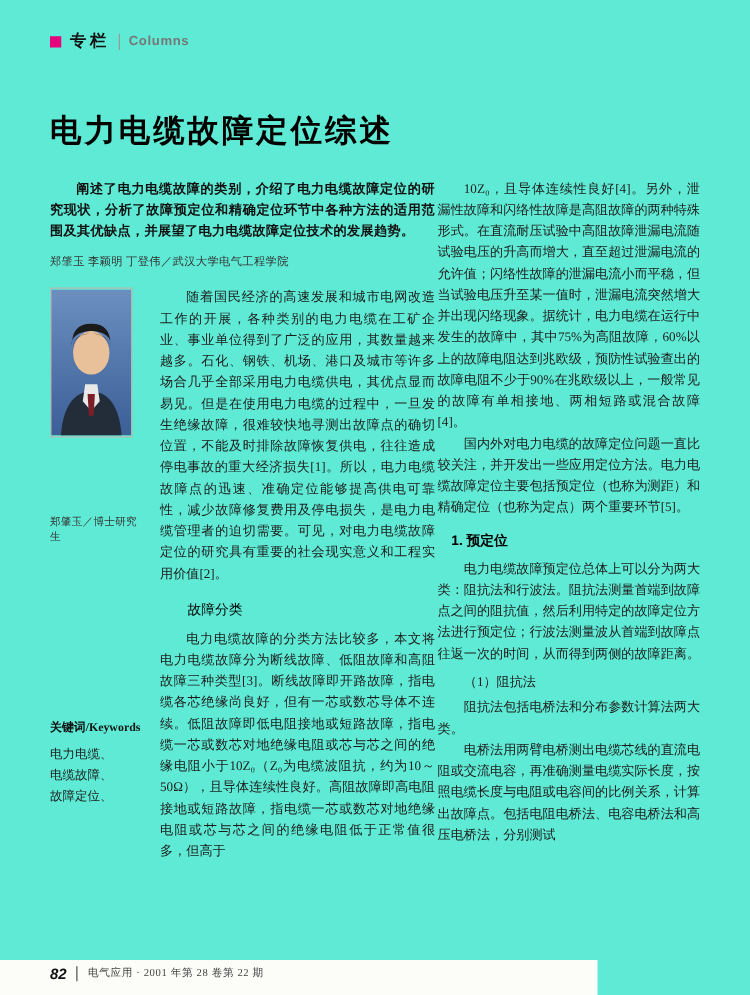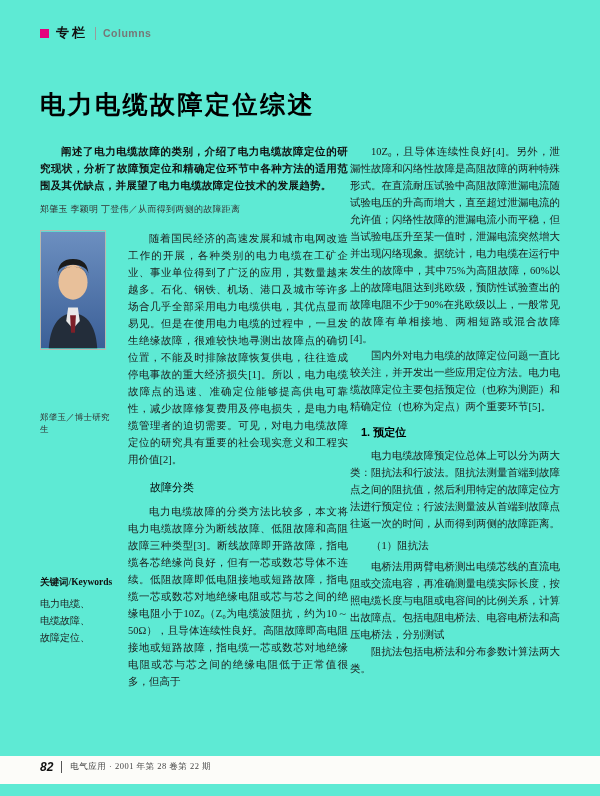--- a/index.html
+++ b/index.html
@@ -43,21 +43,21 @@
   .h-section{
     font-family:"Liberation Sans","DejaVu Sans",sans-serif;font-weight:normal;
     font-size:11px;margin:12px 0 8px 0;text-indent:2em;color:#000;
   }
   .h-num{
     font-family:"Liberation Sans","DejaVu Sans",sans-serif;font-weight:bold;
     font-size:11px;margin:10px 0 7px 0;text-indent:1em;color:#000;
   }
   .h-sub{font-size:10.5px;font-weight:normal;margin:7px 0 5px 0;text-indent:2em;color:#1c1c1c;}
   .footer{
-    position:absolute;left:0;bottom:12px;width:600px;height:28px;background:#fcfcf9;
+    position:absolute;left:0;bottom:0;width:478px;height:28px;background:#fcfcf9;
     display:flex;align-items:center;gap:8px;padding:0 0 6px 40px;box-sizing:border-box;z-index:2;
   }
   .pgnum{font-family:"Liberation Sans","DejaVu Sans",sans-serif;font-weight:bold;font-style:italic;font-size:12px;color:#111;}
   .fdiv{width:1px;height:12px;background:#555;display:inline-block;}
   .journal{font-size:8.5px;color:#444;letter-spacing:0.5px;}
 </style>
 </head>
 <body>
 
 <div class="page">
@@ -69,21 +69,21 @@
     <span class="hdr-en">Columns</span>
   </div>
 
   <div class="content">
     <h1 class="title">电力电缆故障定位综述</h1>
 
     <div class="main">
 
       <div class="main-left">
         <p class="abstract">阐述了电力电缆故障的类别，介绍了电力电缆故障定位的研究现状，分析了故障预定位和精确定位环节中各种方法的适用范围及其优缺点，并展望了电力电缆故障定位技术的发展趋势。</p>
-        <p class="authors">郑肇玉 李颖明 丁登伟／从而得到两侧的故障距离</p>
+        <p class="authors">郑肇玉 李颖明 丁登伟／武汉大学电气工程学院</p>
 
         <div class="left-row">
           <aside class="aside">
             <div class="photo">
               <svg viewBox="0 0 66 120" xmlns="http://www.w3.org/2000/svg">
                 <defs>
                   <linearGradient id="bgGrad" x1="0" y1="0" x2="0" y2="1">
                     <stop offset="0" stop-color="#6c8fc0"></stop>
                     <stop offset="1" stop-color="#3b5f97"></stop>
                   </linearGradient>
@@ -114,22 +114,22 @@
           </div>
         </div>
       </div>
 
       <div class="main-right">
         <p>10Z₀，且导体连续性良好[4]。另外，泄漏性故障和闪络性故障是高阻故障的两种特殊形式。在直流耐压试验中高阻故障泄漏电流随试验电压的升高而增大，直至超过泄漏电流的允许值；闪络性故障的泄漏电流小而平稳，但当试验电压升至某一值时，泄漏电流突然增大并出现闪络现象。据统计，电力电缆在运行中发生的故障中，其中75%为高阻故障，60%以上的故障电阻达到兆欧级，预防性试验查出的故障电阻不少于90%在兆欧级以上，一般常见的故障有单相接地、两相短路或混合故障[4]。</p>
         <p>国内外对电力电缆的故障定位问题一直比较关注，并开发出一些应用定位方法。电力电缆故障定位主要包括预定位（也称为测距）和精确定位（也称为定点）两个重要环节[5]。</p>
         <h3 class="h-num">1. 预定位</h3>
         <p>电力电缆故障预定位总体上可以分为两大类：阻抗法和行波法。阻抗法测量首端到故障点之间的阻抗值，然后利用特定的故障定位方法进行预定位；行波法测量波从首端到故障点往返一次的时间，从而得到两侧的故障距离。</p>
         <h4 class="h-sub">（1）阻抗法</h4>
+        <p>阻抗法包括电桥法和分布参数计算法两大类。</p>
         <p>电桥法用两臂电桥测出电缆芯线的直流电阻或交流电容，再准确测量电缆实际长度，按照电缆长度与电阻或电容间的比例关系，计算出故障点。包括电阻电桥法、电容电桥法和高压电桥法，分别测试</p>
-        <p>阻抗法包括电桥法和分布参数计算法两大类。</p>
       </div>
 
     </div>
   </div>
 
   <div class="footer">
     <span class="pgnum">82</span>
     <span class="fdiv"></span>
     <span class="journal">电气应用 · 2001 年第 28 卷第 22 期</span>
   </div>

